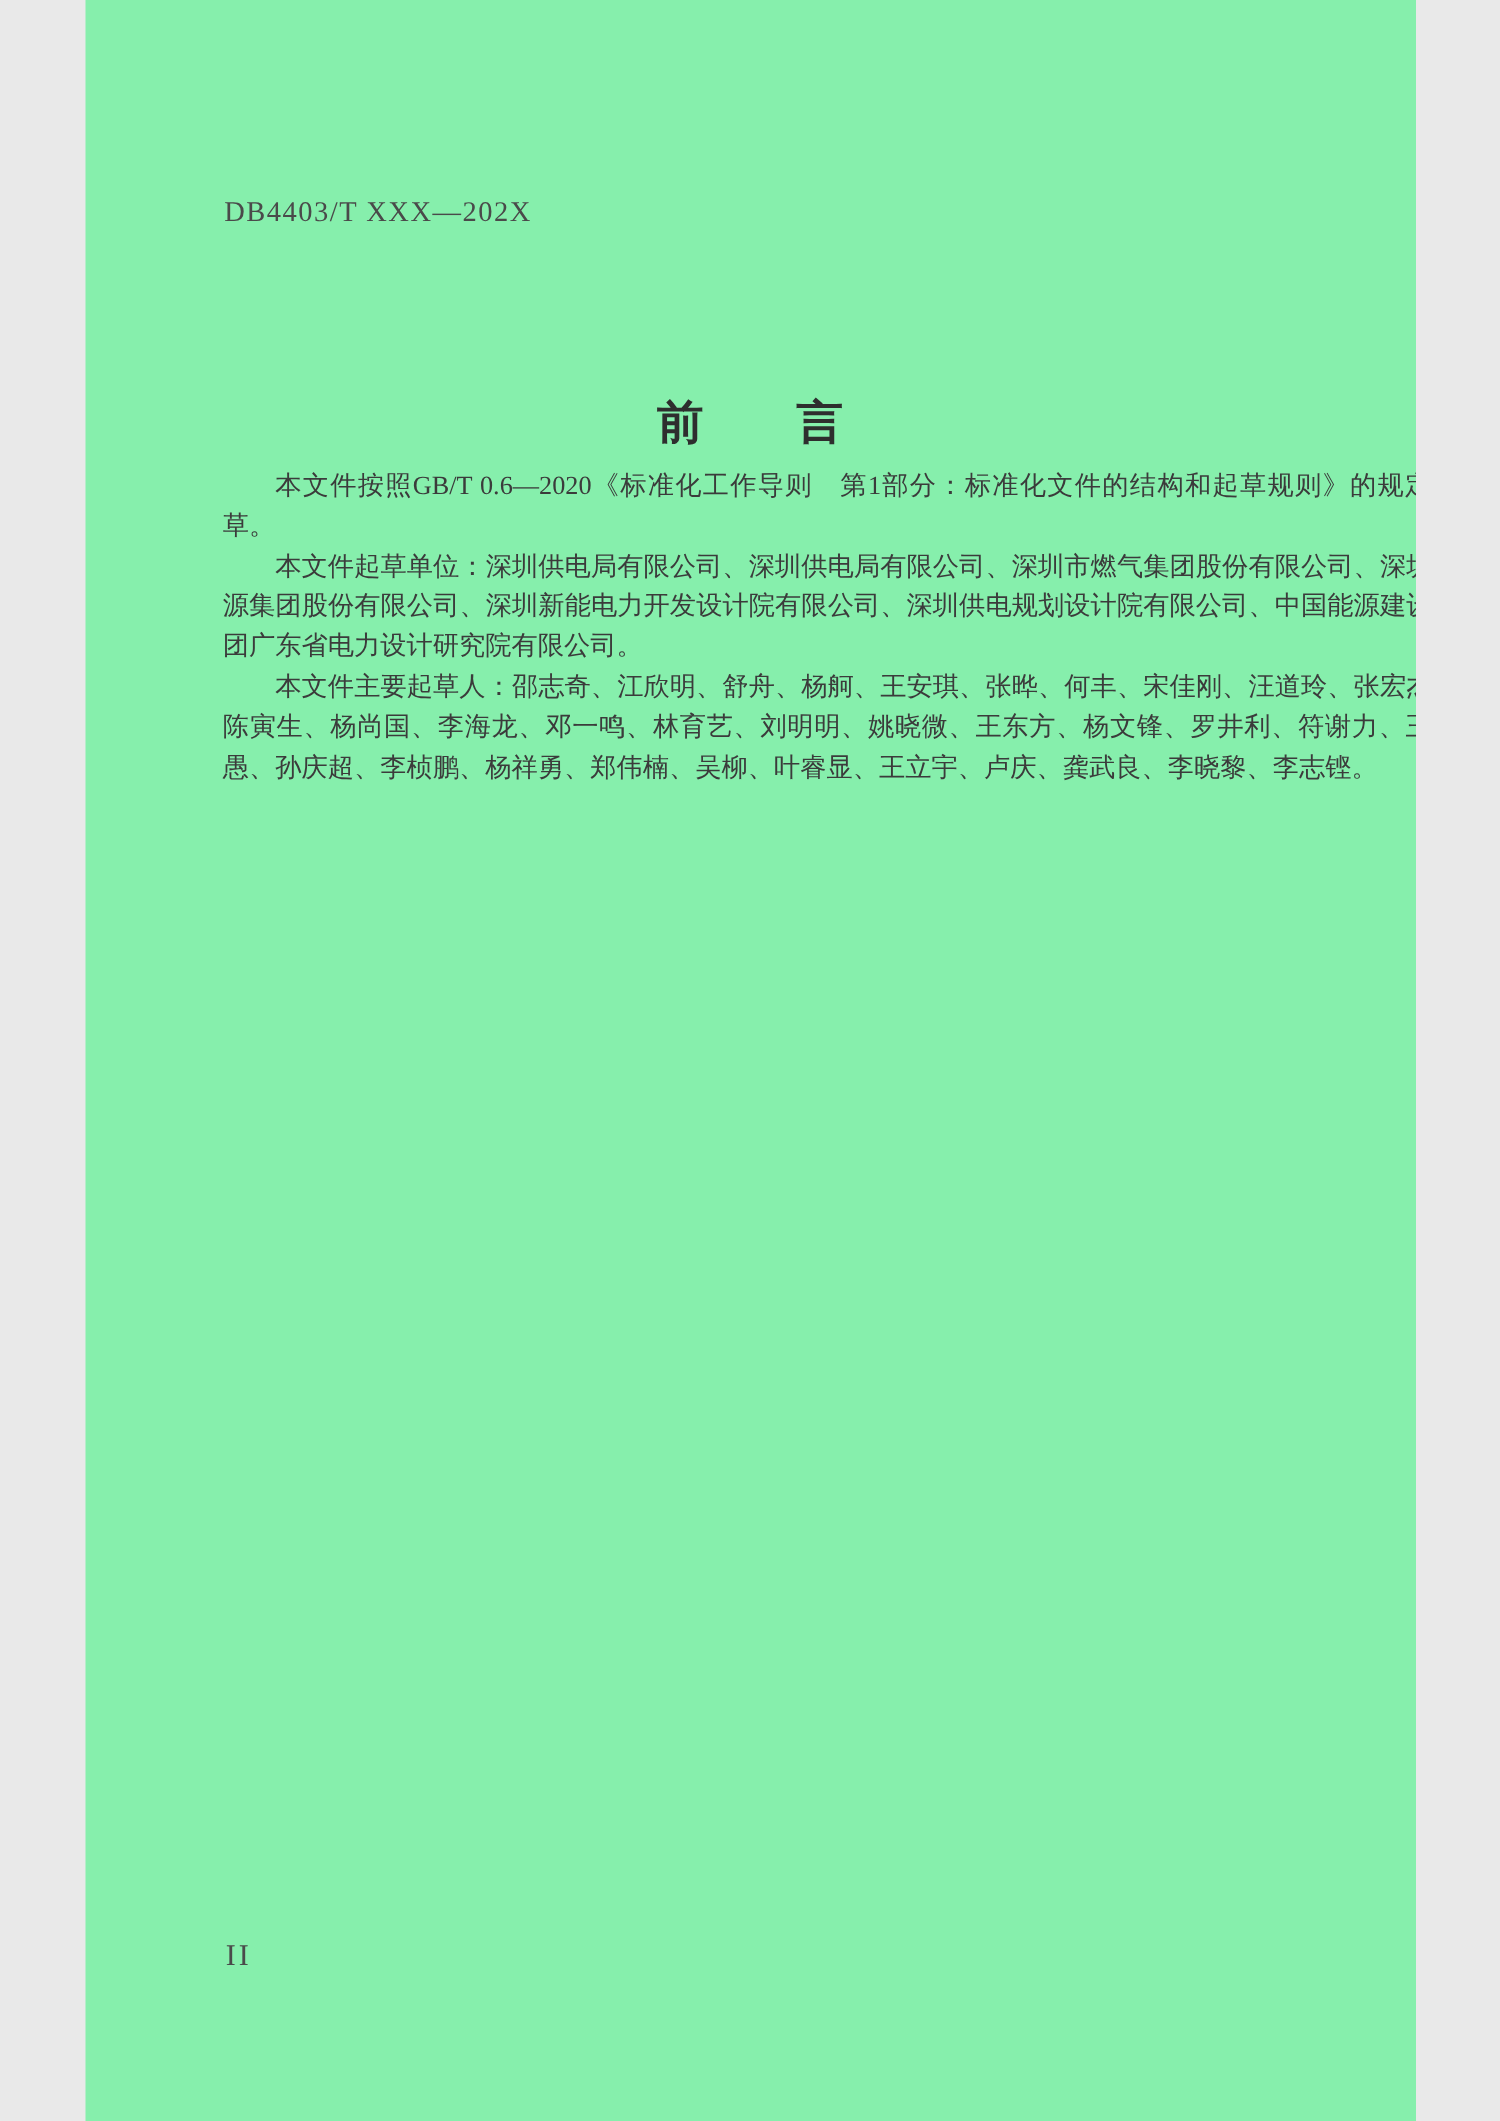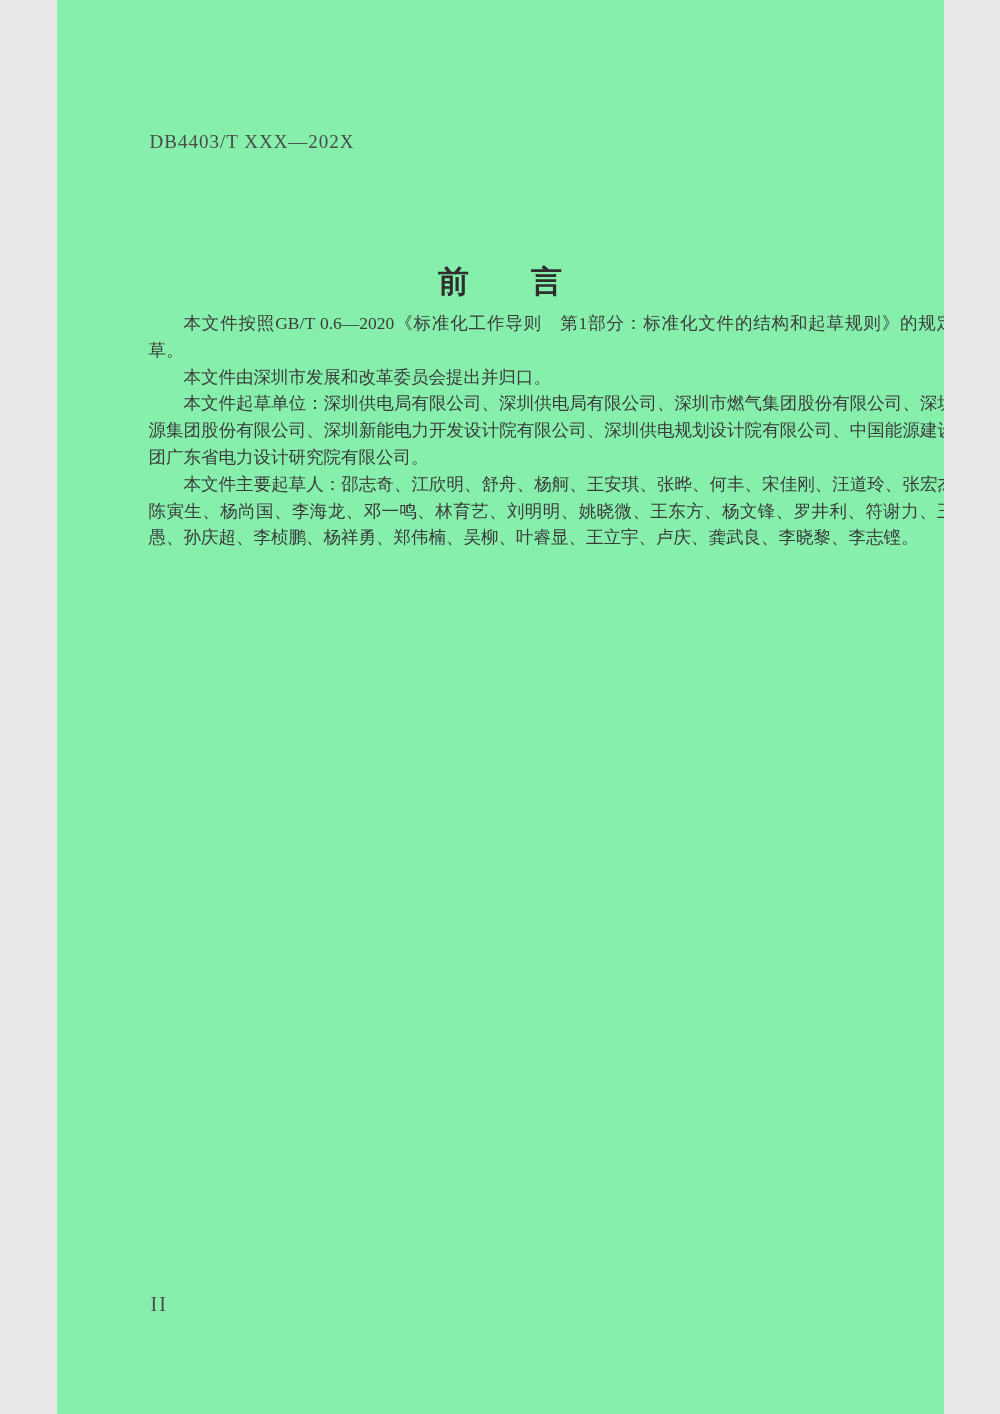--- a/index.html
+++ b/index.html
@@ -68,20 +68,19 @@
 <body>
 
 <div class="page">
 
   <div class="doc-code">DB4403/T XXX—202X</div>
 
   <h1 class="doc-title">前　　言</h1>
 
   <div class="doc-body">
     <p>本文件按照GB/T 0.6—2020《标准化工作导则　第1部分：标准化文件的结构和起草规则》的规定起草。</p>
-    <p>本文件由深圳市发展和改革委员会提出并归口。</p>
     <p>本文件起草单位：深圳供电局有限公司、深圳供电局有限公司、深圳市燃气集团股份有限公司、深圳能源集团股份有限公司、深圳新能电力开发设计院有限公司、深圳供电规划设计院有限公司、中国能源建设集团广东省电力设计研究院有限公司。</p>
     <p>本文件主要起草人：邵志奇、江欣明、舒舟、杨舸、王安琪、张晔、何丰、宋佳刚、汪道玲、张宏杰、陈寅生、杨尚国、李海龙、邓一鸣、林育艺、刘明明、姚晓微、王东方、杨文锋、罗井利、符谢力、王若愚、孙庆超、李桢鹏、杨祥勇、郑伟楠、吴柳、叶睿显、王立宇、卢庆、龚武良、李晓黎、李志铿。</p>
   </div>
 
   <div class="page-number">II</div>
 
 </div>
 
 </body></html>

